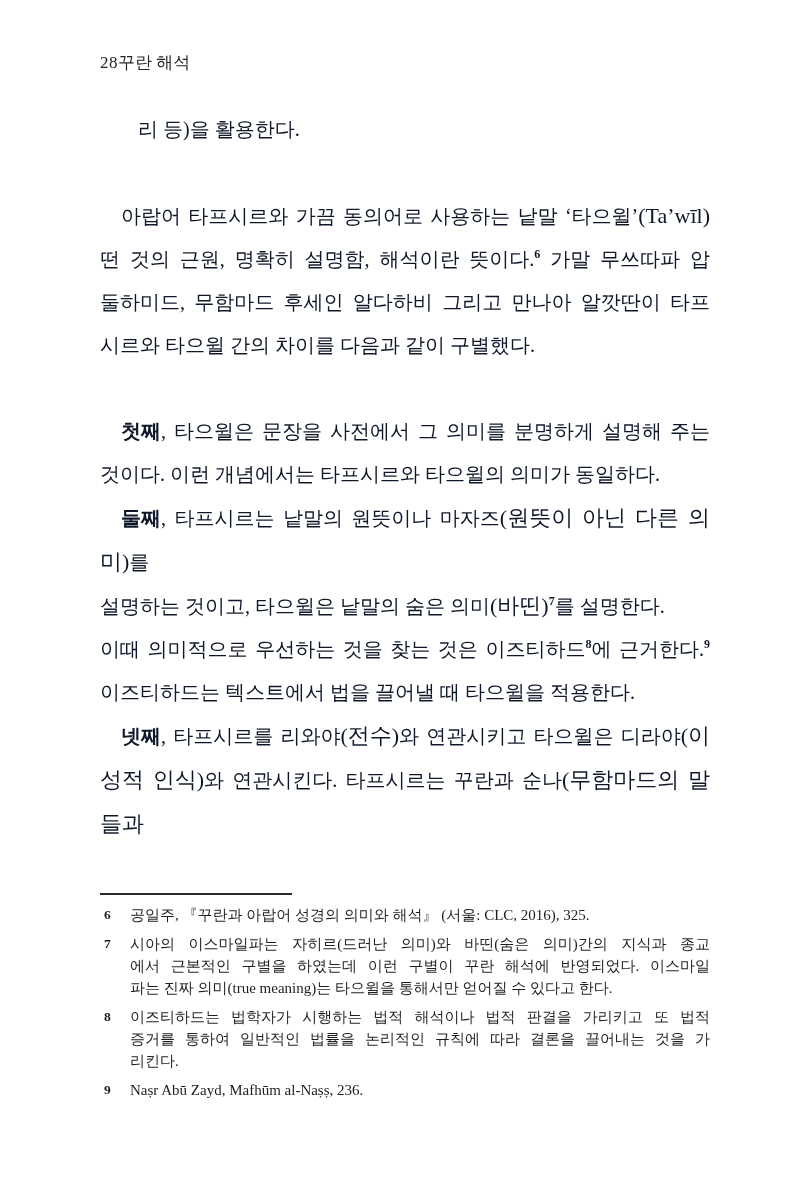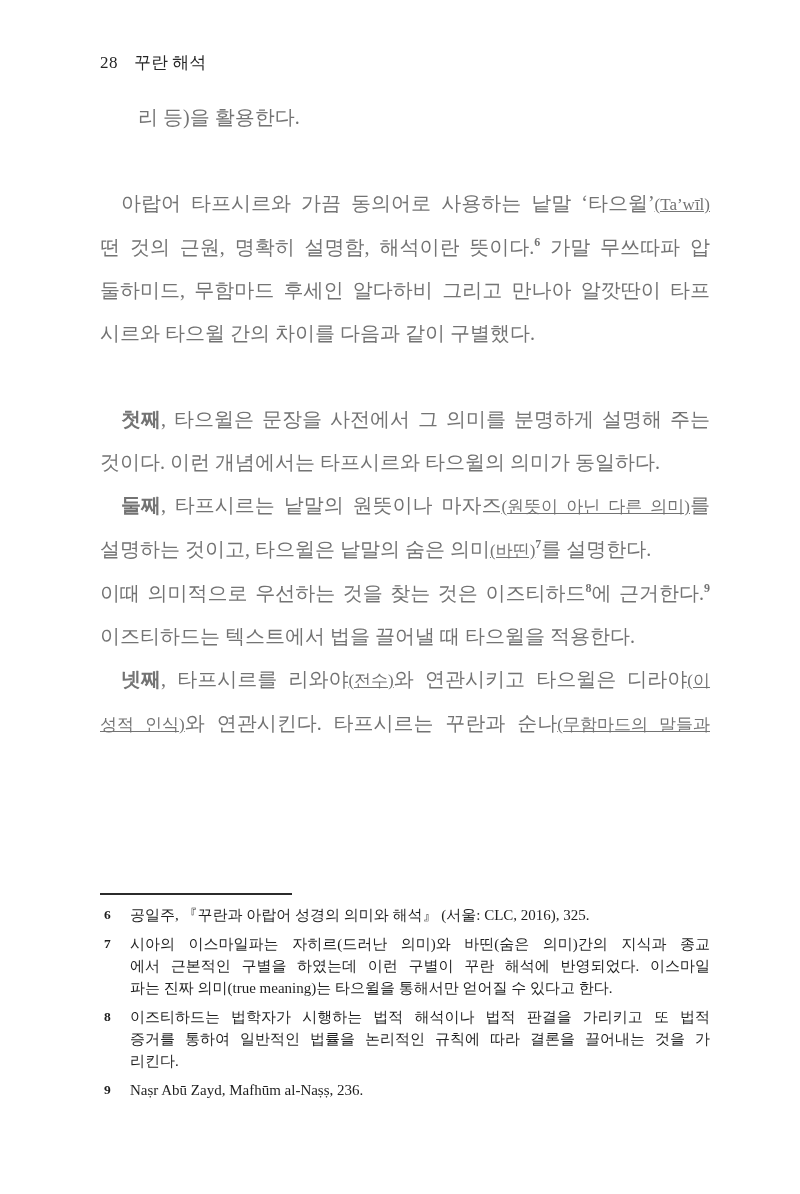--- a/index.html
+++ b/index.html
@@ -21,44 +21,44 @@
     position: absolute;
     left: 100px;
     top: 52px;
     font-size: 17px;
     line-height: 22px;
     color: #252525;
     display: flex;
     align-items: baseline;
   }
   .running-head .pagenum {
-    margin-right: 16px;
+    margin-right: 0;
     letter-spacing: 0.5px;
   }
   
   .body-text {
     position: absolute;
     left: 100px;
-    top: 96px;
+    top: 108px;
     width: 610px;
     font-size: 20px;
     line-height: 43px;
-    color: #737373;
+    color: #0f172a;
   }
   .para { margin: 0; }
   .para.gap { margin-top: 43px; }
   .line { text-align: left; }
   .line.just {
     text-align: justify;
     text-align-last: justify;
   }
   .line.ind1 { text-indent: 21px; }
   .line.ind2 { text-indent: 38px; }
   .b { font-weight: 700; }
-  .sm { font-size: 17px; text-decoration: underline; }
+  .sm { font-size: 22px; }
   .sup {
     font-size: 12px;
     font-weight: 700;
     vertical-align: super;
     line-height: 0;
   }
   
   .footnotes {
     position: absolute;
     left: 100px;

